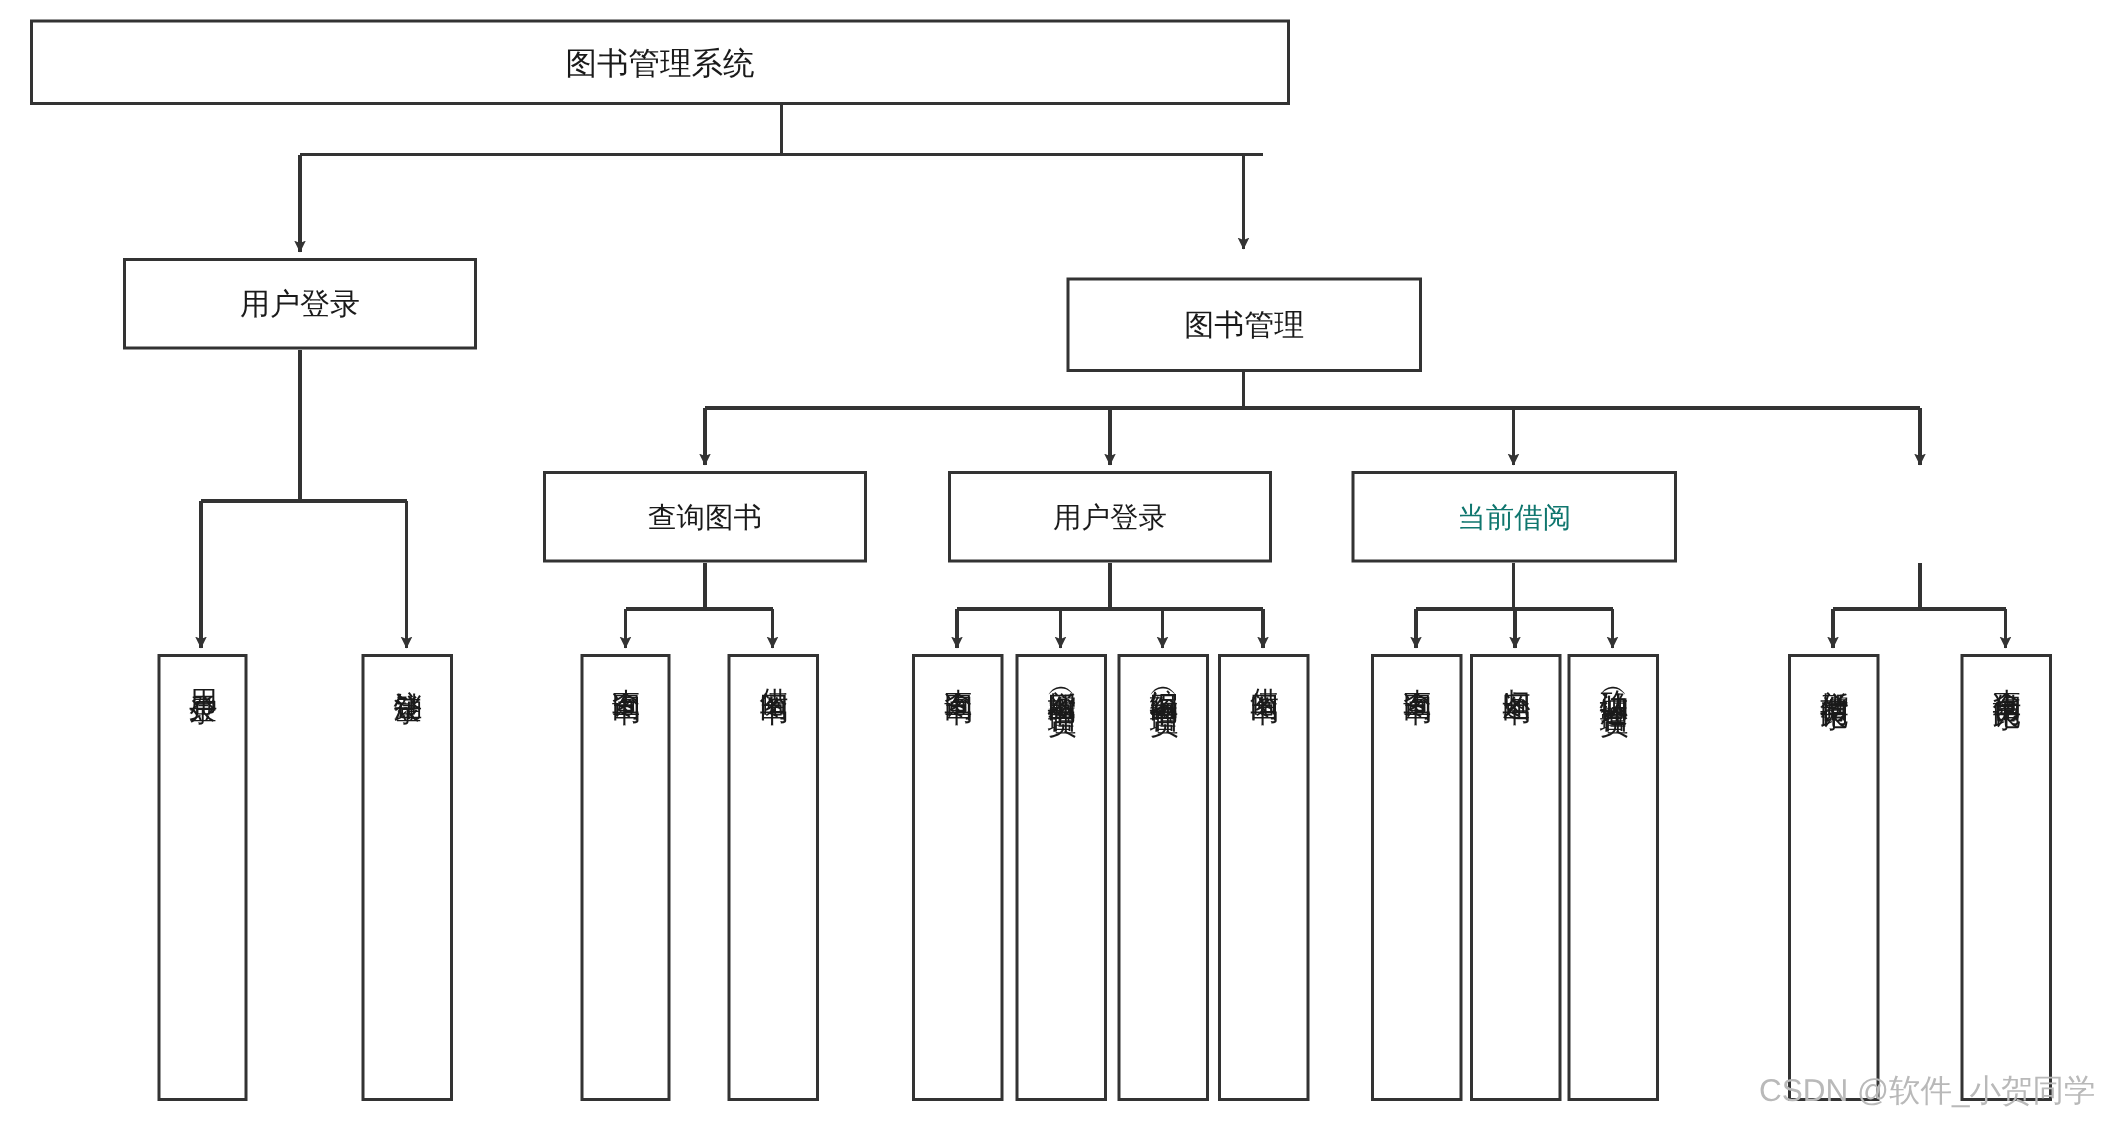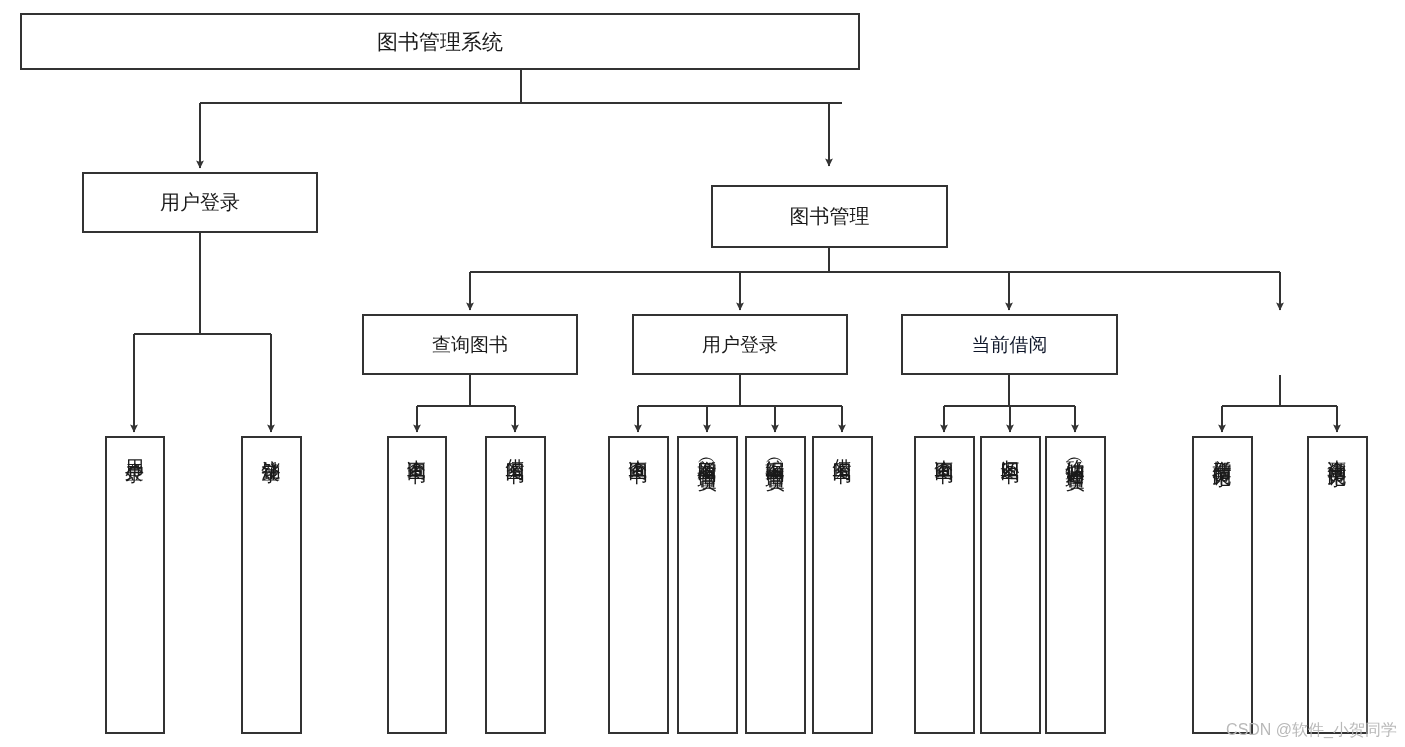--- a/index.html
+++ b/index.html
@@ -54,21 +54,21 @@
     line-height: 1;
     white-space: nowrap;
   }
   .node .htext {
     white-space: nowrap;
   }
   #watermark {
     position: absolute;
     right: 8px;
     bottom: 6px;
-    font-size: 16px;
+    font-size: 21px;
     color: #b9b9b9;
     white-space: nowrap;
     pointer-events: none;
   }
 </style>
 </head>
 <body>
 
 <div id="canvas">
 
@@ -132,21 +132,21 @@
   <div class="node lvl2" id="n-l2-1" style="left: 711px; top: 170px; width: 237px; height: 63px; border-color: rgb(51, 51, 51); background: rgb(255, 255, 255); color: rgb(26, 26, 26); margin-top: 15px;">
     <span class="htext">图书管理</span>
   </div>
 
   <div class="node lvl3" id="n-l3-0" style="left: 362px; top: 314px; width: 216px; height: 61px; border-color: rgb(51, 51, 51); background: rgb(255, 255, 255); color: rgb(26, 26, 26);">
     <span class="htext">查询图书</span>
   </div>
   <div class="node lvl3" id="n-l3-1" style="left: 632px; top: 314px; width: 216px; height: 61px; border-color: rgb(51, 51, 51); background: rgb(255, 255, 255); color: rgb(26, 26, 26);">
     <span class="htext">用户登录</span>
   </div>
-  <div class="node lvl3" id="n-l3-2" style="left: 901px; top: 314px; width: 217px; height: 61px; border-color: rgb(51, 51, 51); background: rgb(255, 255, 255); color: #0f172a;">
+  <div class="node lvl3" id="n-l3-2" style="left: 901px; top: 314px; width: 217px; height: 61px; border-color: rgb(51, 51, 51); background: rgb(255, 255, 255); color: #0f766e;">
     <span class="htext">当前借阅</span>
   </div>
 
   <div class="node leaf" id="n-lf-0" style="left: 105px; top: 436px; width: 60px; height: 298px; border-color: rgb(51, 51, 51); background: rgb(255, 255, 255); color: rgb(26, 26, 26);">
     <span class="vtext">用户登录</span>
   </div>
   <div class="node leaf" id="n-lf-1" style="left: 241px; top: 436px; width: 61px; height: 298px; border-color: rgb(51, 51, 51); background: rgb(255, 255, 255); color: rgb(26, 26, 26);">
     <span class="vtext">注销登录</span>
   </div>
   <div class="node leaf" id="n-lf-2" style="left: 387px; top: 436px; width: 60px; height: 298px; border-color: rgb(51, 51, 51); background: rgb(255, 255, 255); color: rgb(26, 26, 26);">

